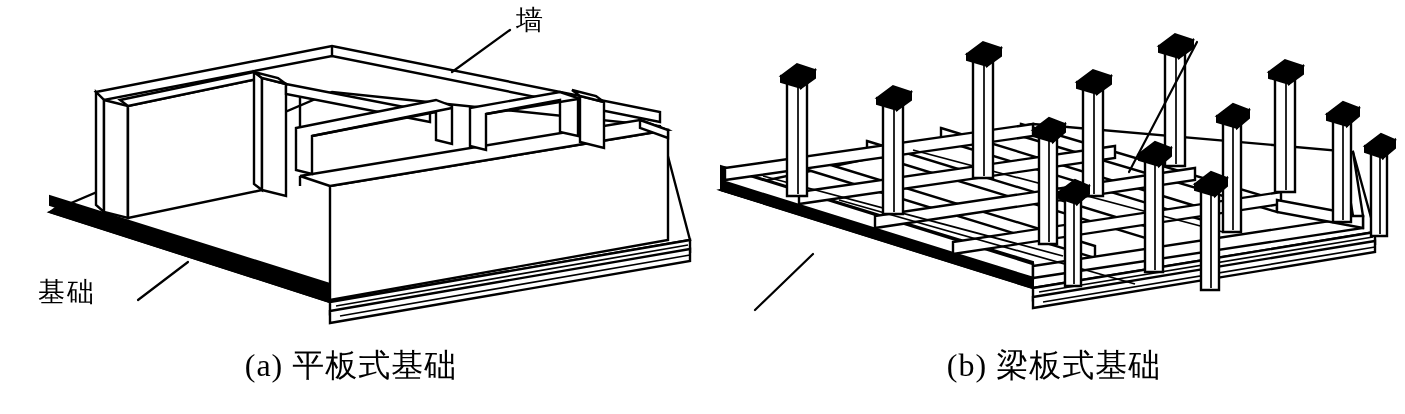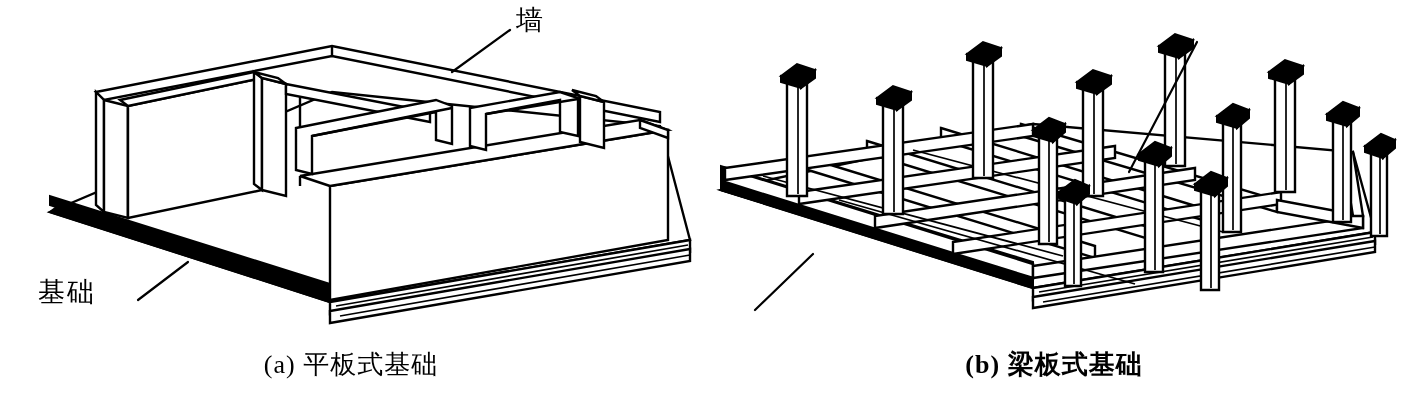--- a/index.html
+++ b/index.html
@@ -19,29 +19,29 @@
     width: 1405px;
     height: 414px;
     background: #ffffff;
   }
   .panel {
     position: absolute;
     top: 0;
     height: 414px;
   }
   #panel-a { left: 0; width: 702px; }
-  #panel-b { left: 703px; width: 702px; font-weight: bold; }
+  #panel-b { left: 703px; width: 702px; }
 
   .caption {
     position: absolute;
     left: 0;
     width: 100%;
     top: 348px;
     text-align: center;
-    font-size: 26px;
+    font-size: 32px;
     line-height: 34px;
     color: #000000;
     letter-spacing: 1px;
     white-space: nowrap;
     font-family: "Liberation Serif", "DejaVu Serif", serif;
   }
   .annot {
     position: absolute;
     font-size: 27px;
     line-height: 29px;

